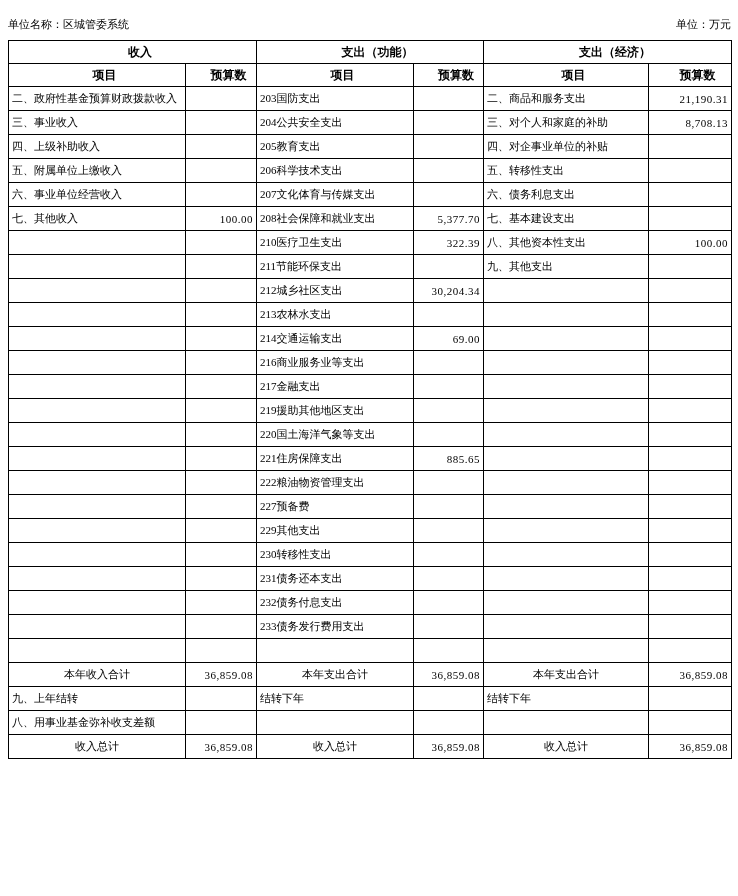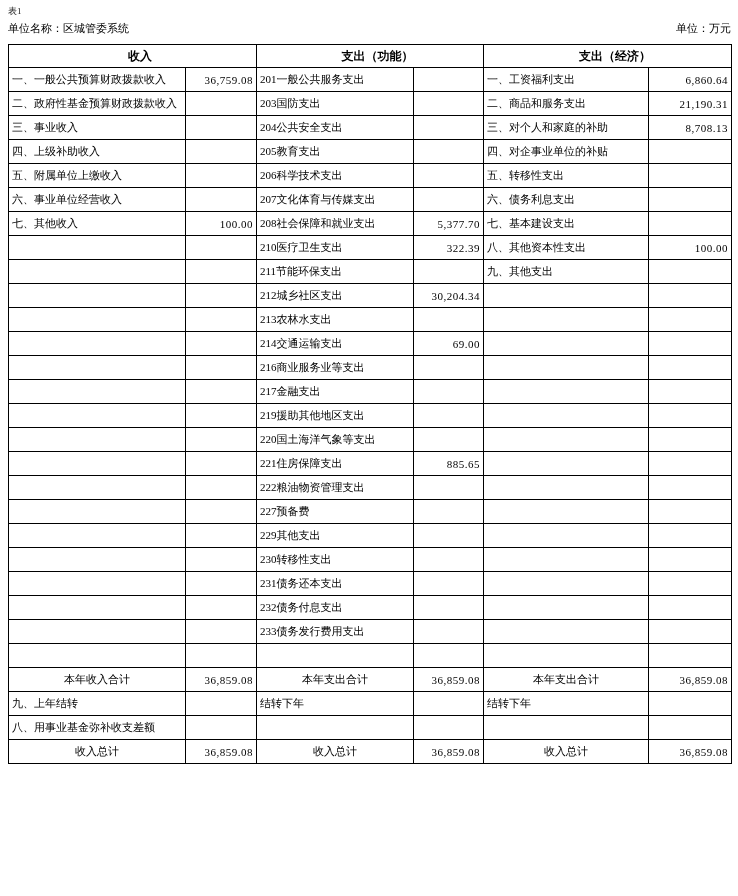--- a/index.html
+++ b/index.html
@@ -30,21 +30,21 @@
     font-weight: bold;
     letter-spacing: 1px;
     margin: 8px 0 6px 0;
     line-height: 28px;
   }
   .meta-row {
     display: flex;
     justify-content: space-between;
     align-items: flex-end;
     font-size: 11px;
-    margin: 4px 0 9px 0;
+    margin: 12px 0 9px 0;
     line-height: 14px;
   }
   table.budget {
     border-collapse: collapse;
     table-layout: fixed;
     width: 723px;
   }
   table.budget th,
   table.budget td {
     border: 1px solid #000000;
@@ -68,51 +68,50 @@
   td.num {
     text-align: right;
     letter-spacing: 0.5px;
     font-family: "Liberation Serif", "DejaVu Serif", serif;
   }
 </style>
 </head>
 <body>
 
 <div class="sheet">
-  <div class="sheet-tag">表1</div>
   <div class="meta-row">
     <span>单位名称：区城管委系统</span>
     <span>单位：万元</span>
   </div>
 
   <table class="budget">
     <colgroup>
       <col style="width:177px">
       <col style="width:71px">
       <col style="width:157px">
       <col style="width:70px">
       <col style="width:165px">
       <col style="width:83px">
     </colgroup>
     <thead>
       <tr>
         <th colspan="2">收入</th>
         <th colspan="2">支出（功能）</th>
         <th colspan="2">支出（经济）</th>
       </tr>
+      <tr>
+        <th>项目</th>
+        <th>预算数</th>
+        <th>项目</th>
+        <th>预算数</th>
+        <th>项目</th>
+        <th>预算数</th>
+      </tr>
     </thead>
     <tbody id="budget-body">
-        <tr>
-          <td class="item">一、一般公共预算财政拨款收入</td>
-          <td class="num">36,759.08</td>
-          <td class="item">201一般公共服务支出</td>
-          <td class="num"></td>
-          <td class="item">一、工资福利支出</td>
-          <td class="num">6,860.64</td>
-        </tr>
         <tr>
           <td class="item">二、政府性基金预算财政拨款收入</td>
           <td class="num"></td>
           <td class="item">203国防支出</td>
           <td class="num"></td>
           <td class="item">二、商品和服务支出</td>
           <td class="num">21,190.31</td>
         </tr>
         <tr>
           <td class="item">三、事业收入</td>

